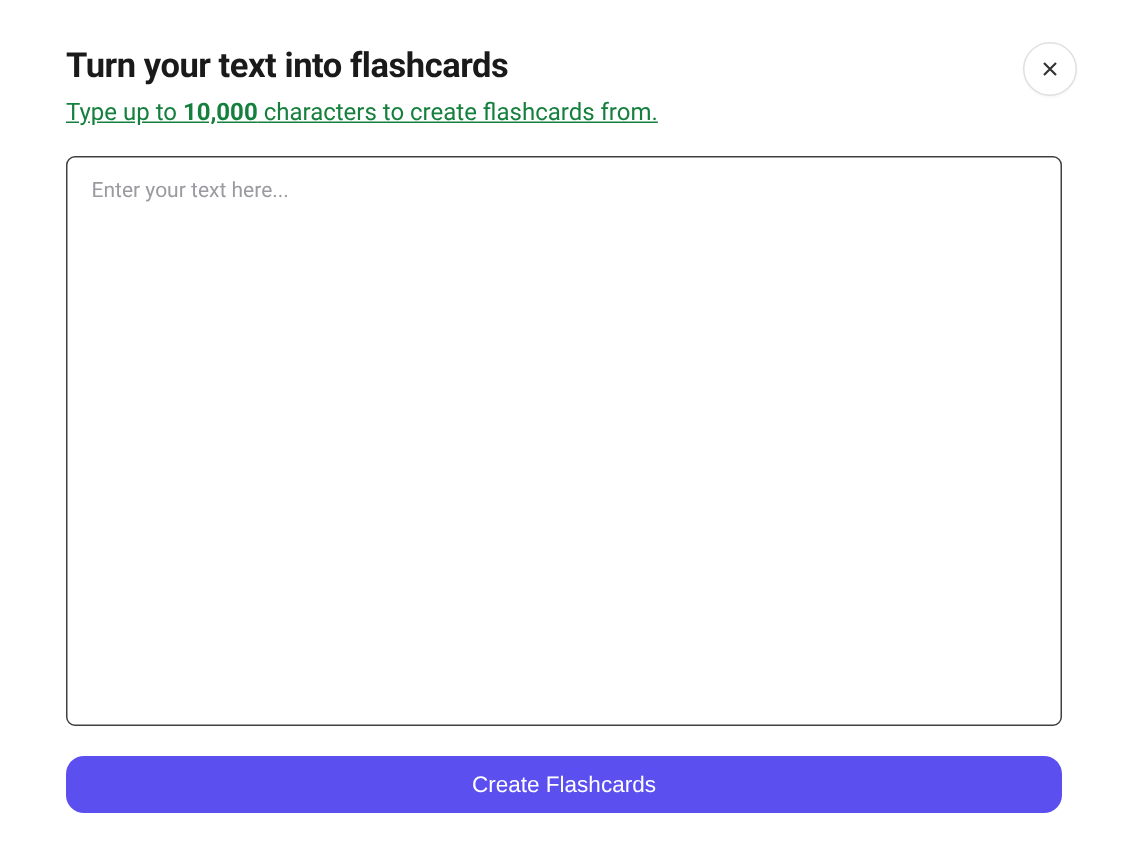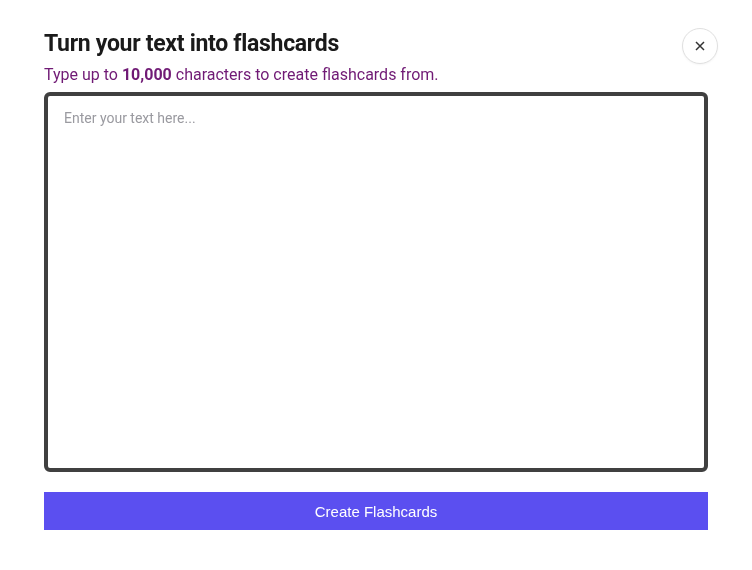--- a/index.html
+++ b/index.html
@@ -21,23 +21,24 @@
     }
     .title {
       font-size: 23px;
       font-weight: 700;
       color: #1a1a1a;
       margin-bottom: 8px;
       letter-spacing: -0.3px;
     }
     .subtitle {
       font-size: 16px;
-      color: #701a75;
+      color: #15803d;
       font-weight: 400;
-      margin-bottom: 8px;
+      margin-bottom: 20px;
+      text-decoration: underline;
     }
     .subtitle .bold {
       font-weight: 700;
     }
     .close-btn {
       position: absolute;
       top: -2px;
       right: -10px;
       width: 36px;
       height: 36px;
@@ -55,40 +56,40 @@
       height: 16px;
       stroke: #333;
       stroke-width: 2.2;
     }
     .textarea-wrap {
       width: 100%;
     }
     .text-input {
       width: 100%;
       height: 380px;
-      border: 4px solid #404040;
+      border: 1px solid #404040;
       border-radius: 6px;
       padding: 14px 16px;
       font-size: 14px;
       font-family: inherit;
       color: #333;
       resize: none;
       outline: none;
     }
     .text-input::placeholder {
       color: #9a9aa0;
     }
     .create-btn {
       width: 100%;
       margin-top: 16px;
       height: 38px;
       background: #5b4ff0;
       color: #ffffff;
       border: none;
-      border-radius: 0;
+      border-radius: 12px;
       font-size: 15px;
       font-weight: 500;
       cursor: pointer;
     }
   </style>
 </head>
 <body>
 
 
 

